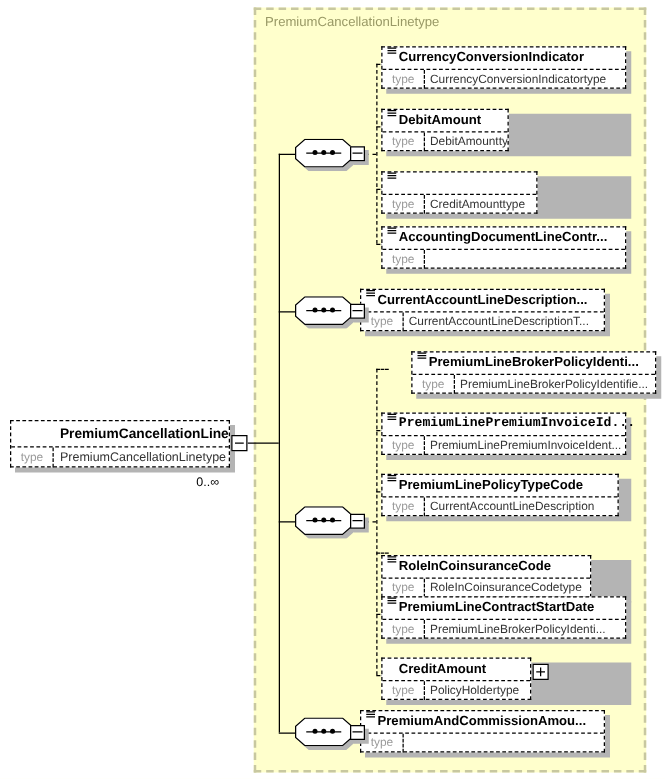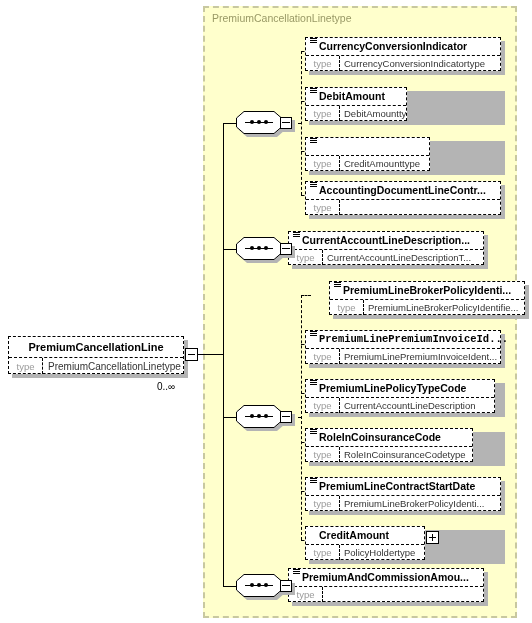--- a/index.html
+++ b/index.html
@@ -97,21 +97,21 @@
   }
   .root-node .shadow{
     position:absolute;left:4px;top:4px;width:176px;height:38px;background:#b4b4b4;
   }
   .root-node .body{
     position:absolute;left:0;top:0;width:176px;height:38px;
     background:#ffffff;border:1px dashed #000000;box-sizing:border-box;
   }
   .root-node .name-row{
     position:absolute;left:0;top:0;right:0;height:20px;
-    display:flex;align-items:center;justify-content:center;
+    display:flex;align-items:center;justify-content:flex-end;
   }
   .root-node .elname{
     font-size:11px;font-weight:bold;color:#000;
     font-family:"Liberation Sans", sans-serif;white-space:nowrap;
   }
   .root-node .type-row{
     position:absolute;left:0;top:20px;right:0;height:17px;
     display:flex;align-items:stretch;border-top:1px dashed #000;box-sizing:border-box;
   }
   .root-node .typelabel{
@@ -432,21 +432,21 @@
         <span class="typeval">CurrentAccountLineDescription</span>
       </div>
     </div>
     <span class="eq-icon">
         <i></i>
         <i></i>
         <i></i>
       </span>
   </div>
 
-  <div class="node dashed" style="left:305px;top:428px;">
+  <div class="node dashed" style="left:305px;top:444px;">
     <div class="shadow"></div>
     <div class="body" style="width:168px;">
       <div class="name-row">
         <span class="elname" style="margin-left:9px;">RoleInCoinsuranceCode</span>
       </div>
       <div class="type-row">
         <span class="typelabel">type</span>
         <span class="typeval">RoleInCoinsuranceCodetype</span>
       </div>
     </div>

